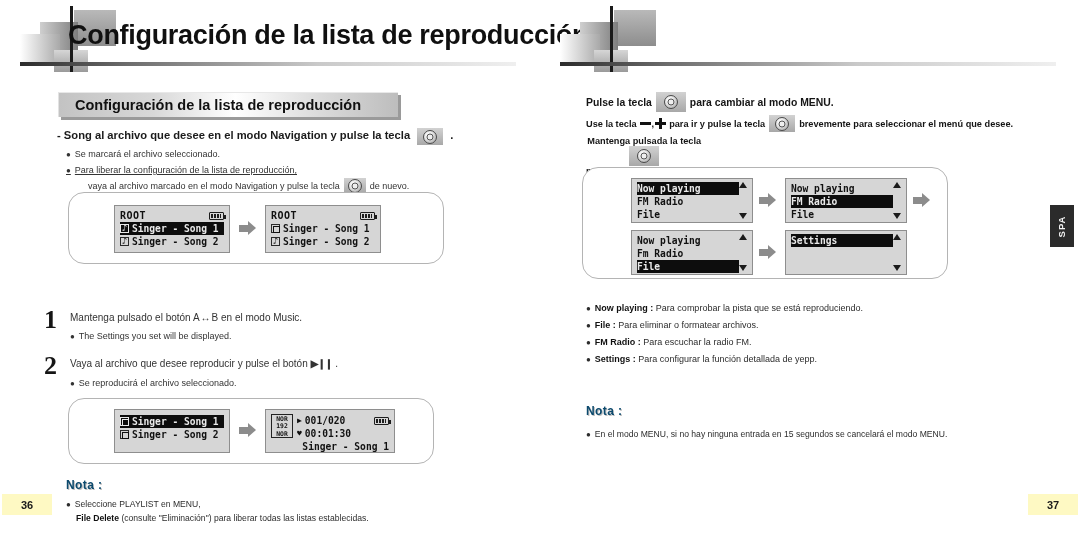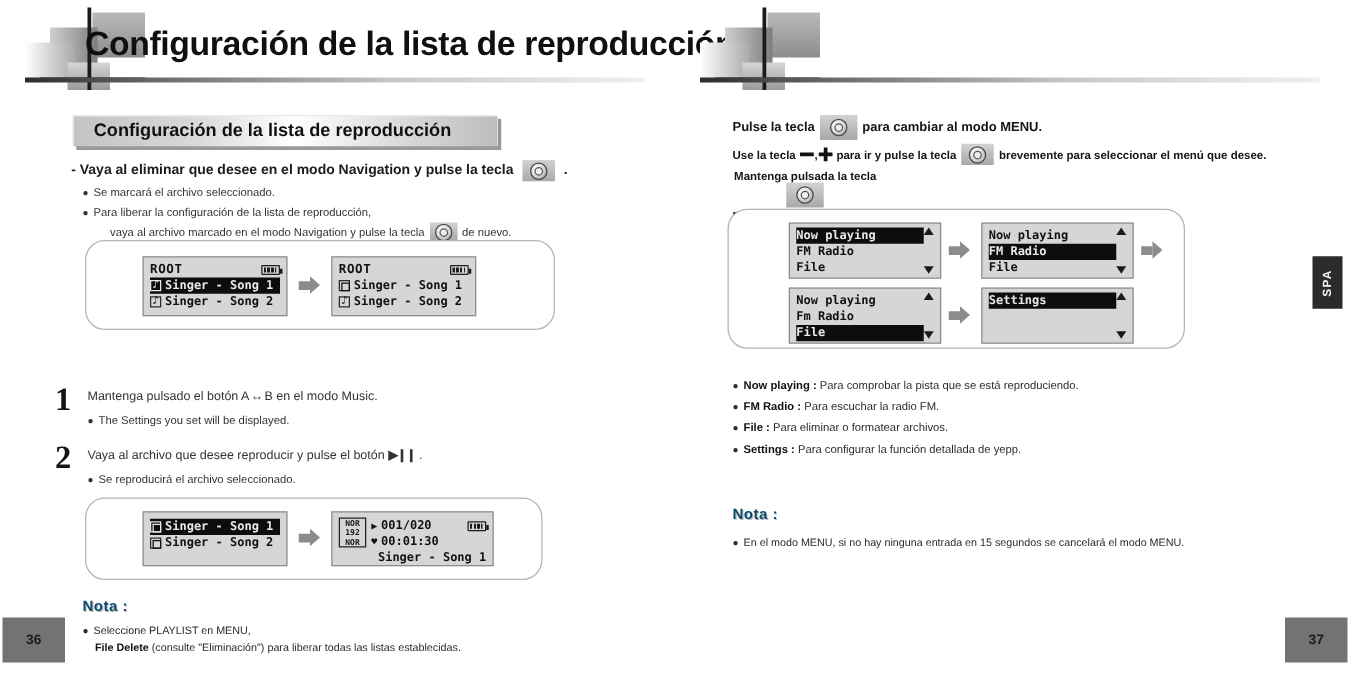--- a/index.html
+++ b/index.html
@@ -190,21 +190,21 @@
   .nota {
     position: absolute; font-size: 12px; font-weight: bold; color:#0c4a6e;
     letter-spacing: .4px;
     text-shadow: 0.9px 0.9px 0 #bdbdbd;
   }
   .blist { position: absolute; font-size: 8.6px; color:#2c2c2c; line-height: 12.5px; }
   .blist b { font-weight: bold; color:#111; }
 
   
   .pagenum {
-    position: absolute; width: 50px; height: 36px; background: #737373;
+    position: absolute; width: 50px; height: 21px; background: #fef9c3;
     display:flex; align-items:center; justify-content:center;
     font-size: 11px; font-weight: bold; color:#1b1b1b;
   }
   .spa-tab {
     position: absolute; width: 24px; height: 42px; background:#2b2b2b;
     display:flex; align-items:center; justify-content:center;
   }
   .spa-tab span {
     color:#f2f2f2; font-size: 9.5px; font-weight: bold; letter-spacing:1px;
     transform: rotate(-90deg); white-space: nowrap;
@@ -235,30 +235,30 @@
       <div class="bighead-rule"></div>
     </div>
 
     <div class="secbar-wrap" style="left:58px; top:92px; width:340px;">
       <div class="secbar">
           <span>Configuración de la lista de reproducción</span>
         </div>
     </div>
 
     <div class="lead" style="left:57px; top:128px;">
-      <span>- Vaya al eliminar que desee en el modo Navigation y pulse la tecla</span>
+      <span>- Song al archivo que desee en el modo Navigation y pulse la tecla</span>
       <span class="keyicon"></span>
       <span>.</span>
     </div>
 
     <div class="bullet" style="left:66px; top:149px;">
       <span class="dot">●</span><span>Se marcará el archivo seleccionado.</span>
     </div>
 
-    <div class="bullet" style="left:66px; top:165px;">
+    <div class="bullet" style="left:66px; top:165px;text-decoration:underline;">
       <span class="dot">●</span><span>Para liberar la configuración de la lista de reproducción,</span>
     </div>
 
     <div class="bullet" style="left:88px; top:178px; display:flex; align-items:center;">
       <span>vaya al archivo marcado en el modo Navigation y pulse la tecla</span>
       <span class="keyicon tiny"></span>
       <span>de nuevo.</span>
     </div>
 
     <div class="illus" style="left:68px; top:192px; width:376px; height:72px;">
@@ -500,24 +500,24 @@
           <div class="tri-dn"></div>
         </div>
       </div>
     </div>
 
     <div class="blist" style="left:46px; top:300px; line-height:16px; font-size:9px;">
       <div>
         <span class="dot">●</span><b>Now playing</b><b> : </b><span>Para comprobar la pista que se está reproduciendo.</span>
       </div>
       <div>
+        <span class="dot">●</span><b>File</b><b> : </b><span>Para eliminar o formatear archivos.</span>
+      </div>
+      <div>
         <span class="dot">●</span><b>FM Radio</b><b> : </b><span>Para escuchar la radio FM.</span>
-      </div>
-      <div>
-        <span class="dot">●</span><b>File</b><b> : </b><span>Para eliminar o formatear archivos.</span>
       </div>
       <div>
         <span class="dot">●</span><b>Settings</b><b> : </b><span>Para configurar la función detallada de yepp.</span>
       </div>
     </div>
 
     <div class="nota" style="left:46px; top:404px;">Nota :</div>
     <div class="blist" style="left:46px; top:428px;">
       <div>
         <span class="dot">●</span><span>En el modo MENU, si no hay ninguna entrada en 15 segundos se cancelará el modo MENU.</span>

